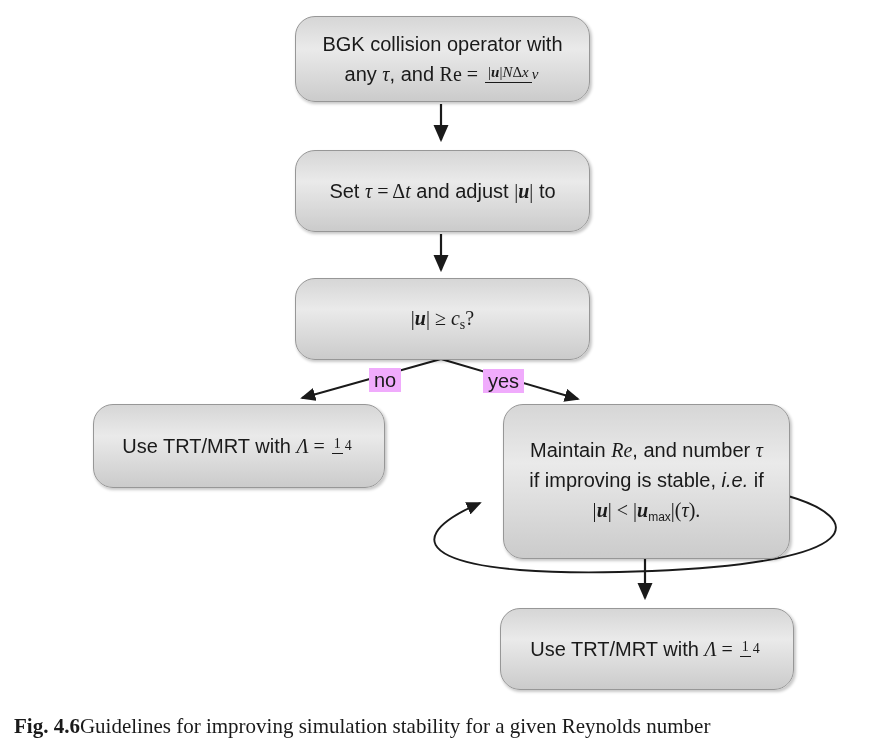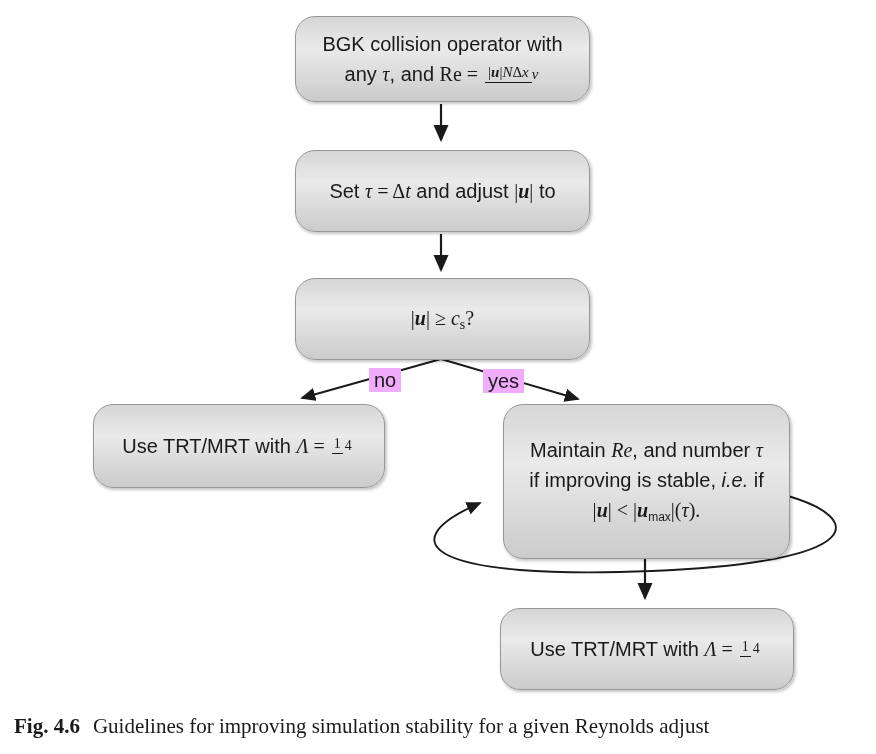--- a/index.html
+++ b/index.html
@@ -38,21 +38,21 @@
   .branch-label{
     position:absolute;z-index:3;background:#f0abfc;padding:0 5px;
     font-size:20px;line-height:24px;margin-left:24px;
   }
   .lbl-no {left:345px;top:368px;}
   .lbl-yes{left:459px;top:369px;}
   .caption{
     position:absolute;left:14px;top:712px;width:848px;z-index:2;
     font-family:"Liberation Serif",serif;font-size:21px;line-height:28px;white-space:nowrap;
   }
-  .caption .cap-label{font-weight:bold;margin-right:13px;}
+  .caption .cap-label{font-weight:bold;}
 </style>
 </head>
 <body>
 
 <div class="stage">
 
   <svg class="connectors" width="876" height="754" viewBox="0 0 876 754">
     <defs>
       <marker id="arrow" markerWidth="8" markerHeight="7" refX="7" refY="3.5" orient="auto">
         <polygon points="0 0, 8 3.5, 0 7" fill="#1a1a1a"></polygon>
@@ -121,16 +121,16 @@
   <div class="node n-trtbot">
     <div class="bline">
       <span>Use TRT/MRT with </span><span class="mi">Λ</span><span class="mr"> = </span><span class="frac frac-small">
           <span class="num mr">1</span>
           <span class="den mr">4</span>
         </span>
     </div>
   </div>
 
   <div class="caption">
-    <span class="cap-label">Fig. 4.6</span><span>Guidelines for improving simulation stability for a given Reynolds adjust</span>
+    <span class="cap-label">Fig. 4.6</span><span>Guidelines for improving simulation stability for a given Reynolds number</span>
   </div>
 
 </div>
 
 </body></html>

